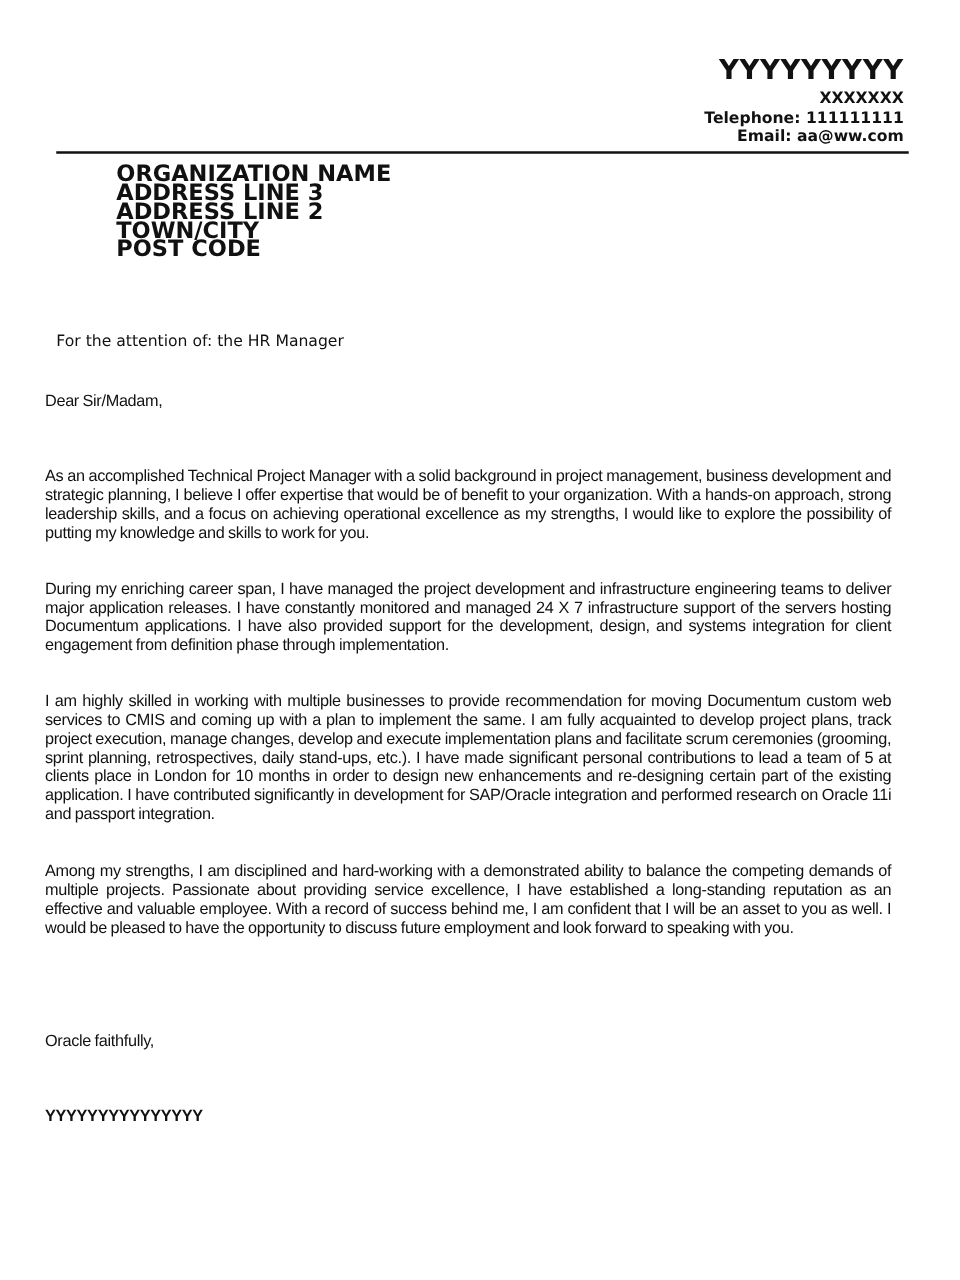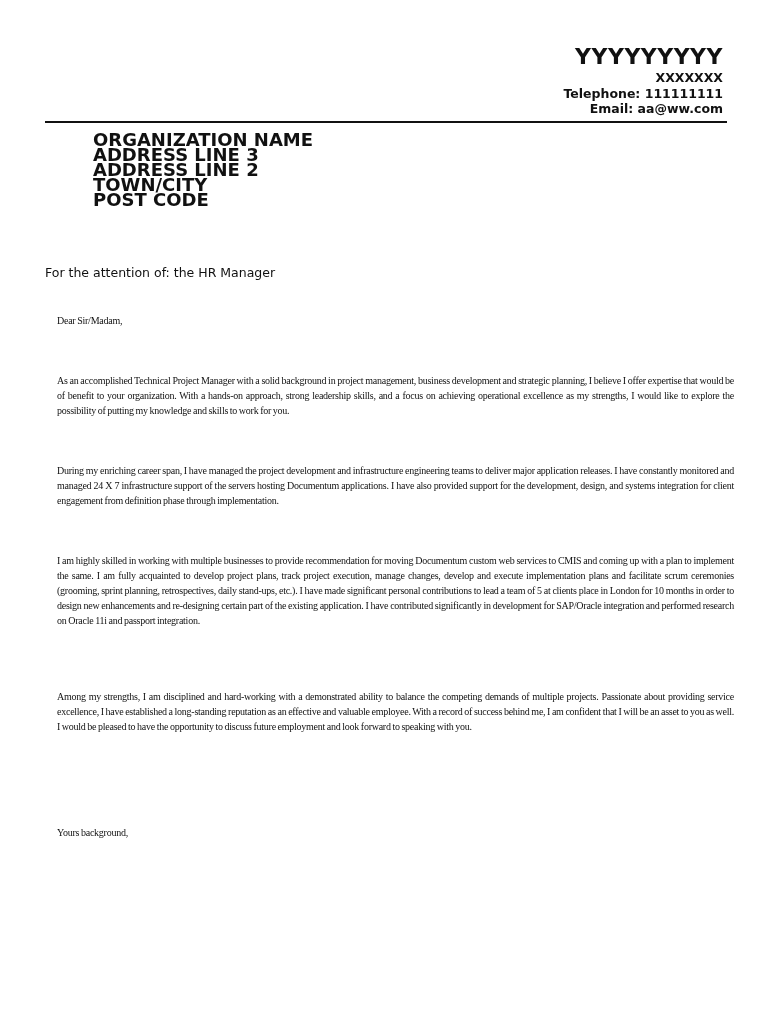--- a/index.html
+++ b/index.html
@@ -4,21 +4,21 @@
 <style>
   html, body { margin: 0; padding: 0; background: #ffffff; }
   body { width: 768px; height: 1024px; position: relative; overflow: hidden; font-family: "DejaVu Sans", sans-serif; color: #111; }
   .page { position: absolute; left: 0; top: 0; width: 768px; height: 854px; background: #fff; }
   .hdr { position: absolute; right: 45px; top: 44px; text-align: right; }
   .hdr-name { font-family: "DejaVu Sans", sans-serif; font-weight: bold; font-size: 22px; letter-spacing: 0.5px; line-height: 26px; }
   .hdr-line { font-weight: bold; font-size: 12.5px; line-height: 15.5px; }
   .rule { position: absolute; left: 45px; top: 121px; width: 682px; height: 2px; background: #111; }
   .addr { position: absolute; left: 45px; top: 132px; font-weight: bold; font-size: 18px; line-height: 15px; margin-left: 48px; }
   .attn { position: absolute; left: 45px; top: 253px; font-weight: normal; font-size: 12.5px; margin-top: 12px; }
-  .body-text { position: absolute; left: 57px; width: 677px; font-size: 10px; line-height: 15px; text-align: justify; font-family: Liberation Serif, serif; letter-spacing: -0.25px; word-spacing: -0.5px; }
+  .body-text { position: absolute; left: 36px; width: 677px; font-size: 13px; line-height: 15px; text-align: justify; font-family: Liberation Sans, sans-serif; letter-spacing: -0.25px; word-spacing: -0.5px; }
   .bold { font-weight: bold; }
 </style>
 </head>
 <body>
 
 <div class="page">
 
   <div class="hdr">
     <div class="hdr-name">YYYYYYYYY</div>
     <div class="hdr-line">XXXXXXX</div>
@@ -38,15 +38,16 @@
 
   <div class="attn">For the attention of: the HR Manager</div>
 
   <div class="body-text" style="top:313px;">Dear Sir/Madam,</div>
 
   <div class="body-text" style="top:373px;">As an accomplished Technical Project Manager with a solid background in project management, business development and strategic planning, I believe I offer expertise that would be of benefit to your organization. With a hands-on approach, strong leadership skills, and a focus on achieving operational excellence as my strengths, I would like to explore the possibility of putting my knowledge and skills to work for you.</div>
   <div class="body-text" style="top:463px;">During my enriching career span, I have managed the project development and infrastructure engineering teams to deliver major application releases. I have constantly monitored and managed 24 X 7 infrastructure support of the servers hosting Documentum applications. I have also provided support for the development, design, and systems integration for client engagement from definition phase through implementation.</div>
   <div class="body-text" style="top:553px;">I am highly skilled in working with multiple businesses to provide recommendation for moving Documentum custom web services to CMIS and coming up with a plan to implement the same. I am fully acquainted to develop project plans, track project execution, manage changes, develop and execute implementation plans and facilitate scrum ceremonies (grooming, sprint planning, retrospectives, daily stand-ups, etc.). I have made significant personal contributions to lead a team of 5 at clients place in London for 10 months in order to design new enhancements and re-designing certain part of the existing application. I have contributed significantly in development for SAP/Oracle integration and performed research on Oracle 11i and passport integration.</div>
   <div class="body-text" style="top:689px;">Among my strengths, I am disciplined and hard-working with a demonstrated ability to balance the competing demands of multiple projects. Passionate about providing service excellence, I have established a long-standing reputation as an effective and valuable employee. With a record of success behind me, I am confident that I will be an asset to you as well. I would be pleased to have the opportunity to discuss future employment and look forward to speaking with you.</div>
 
-  <div class="body-text" style="top:825px;">Yours background,</div>
+  <div class="body-text" style="top:825px;">Oracle faithfully,</div>
+  <div class="body-text bold" style="top:885px;">YYYYYYYYYYYYYYY</div>
 
 </div>
 
 </body></html>

